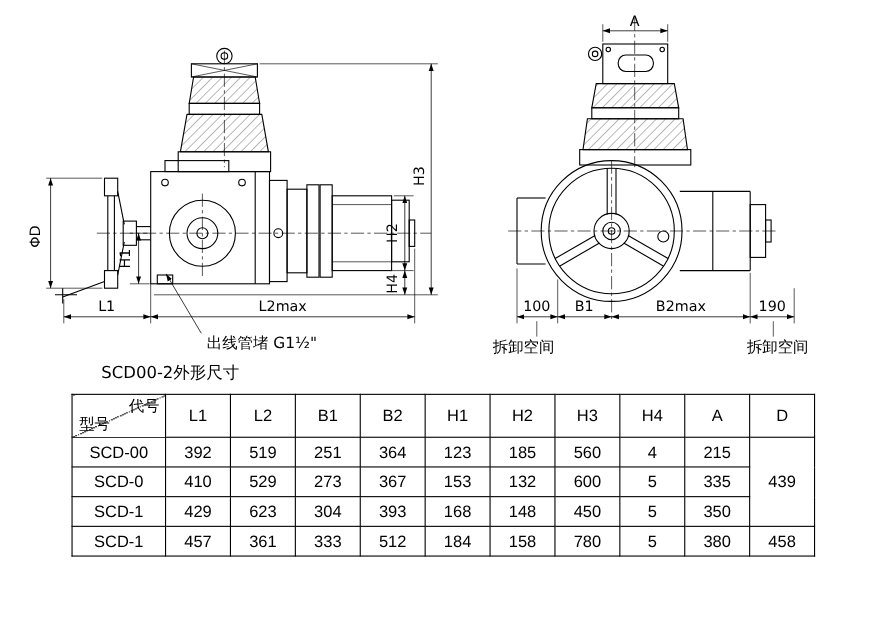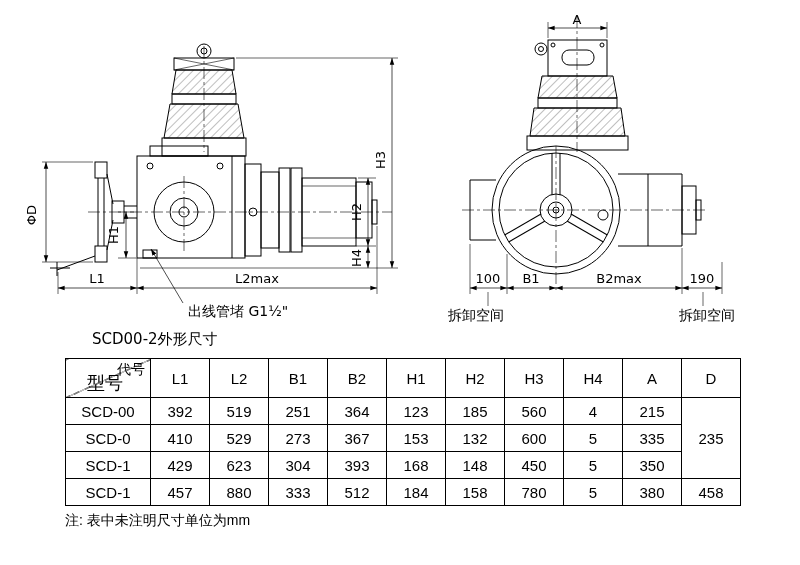--- a/index.html
+++ b/index.html
@@ -13,21 +13,21 @@
   svg text{fill:#000;font-family:"DejaVu Sans",sans-serif;font-size:13px;text-anchor:middle;}
   svg text.cjk{font-size:14px;text-anchor:start;}
   svg text.cap{font-size:15px;text-anchor:start;}
   .dim-table{position:absolute;left:65px;top:358px;border-collapse:collapse;table-layout:fixed;}
   .dim-table th,.dim-table td{border:1px solid #000;text-align:center;vertical-align:middle;
         font-size:15px;font-weight:normal;height:26px;padding:0;background:#fff;}
   .dim-table tr.hdr th{height:38px;}
   th.corner{position:relative;
         background-image:linear-gradient(to bottom right,transparent 49.5%,#000 49.5%,#000 50.5%,transparent 50.5%);margin-left:36px;}
   th.corner .c-top{position:absolute;top:2px;right:5px;font-size:14px;}
-  th.corner .c-bot{position:absolute;bottom:2px;left:21px;font-size:18px;}
+  th.corner .c-bot{position:absolute;bottom:2px;left:6px;font-size:14px;}
   .note{position:absolute;left:65px;top:512px;font-size:14px;}
 </style>
 </head>
 <body>
 
 <div class="page">
 
 <svg width="800" height="352" viewBox="0 0 800 352">
   <defs>
     <marker id="ae" viewBox="0 0 10 10" refX="9.5" refY="5" markerWidth="10" markerHeight="10" orient="auto">
@@ -282,21 +282,21 @@
     <td>SCD-00</td>
     <td>392</td>
     <td>519</td>
     <td>251</td>
     <td>364</td>
     <td>123</td>
     <td>185</td>
     <td>560</td>
     <td>4</td>
     <td>215</td>
-    <td rowspan="3">235</td>
+    <td rowspan="3">439</td>
   </tr>
   <tr>
     <td>SCD-0</td>
     <td>410</td>
     <td>529</td>
     <td>273</td>
     <td>367</td>
     <td>153</td>
     <td>132</td>
     <td>600</td>
@@ -311,28 +311,27 @@
     <td>393</td>
     <td>168</td>
     <td>148</td>
     <td>450</td>
     <td>5</td>
     <td>350</td>
   </tr>
   <tr>
     <td>SCD-1</td>
     <td>457</td>
-    <td>880</td>
+    <td>361</td>
     <td>333</td>
     <td>512</td>
     <td>184</td>
     <td>158</td>
     <td>780</td>
     <td>5</td>
     <td>380</td>
     <td>458</td>
   </tr>
   </tbody>
 </table>
 
-<div class="note">注: 表中未注明尺寸单位为mm</div>
 
 </div>
 
 </body></html>

